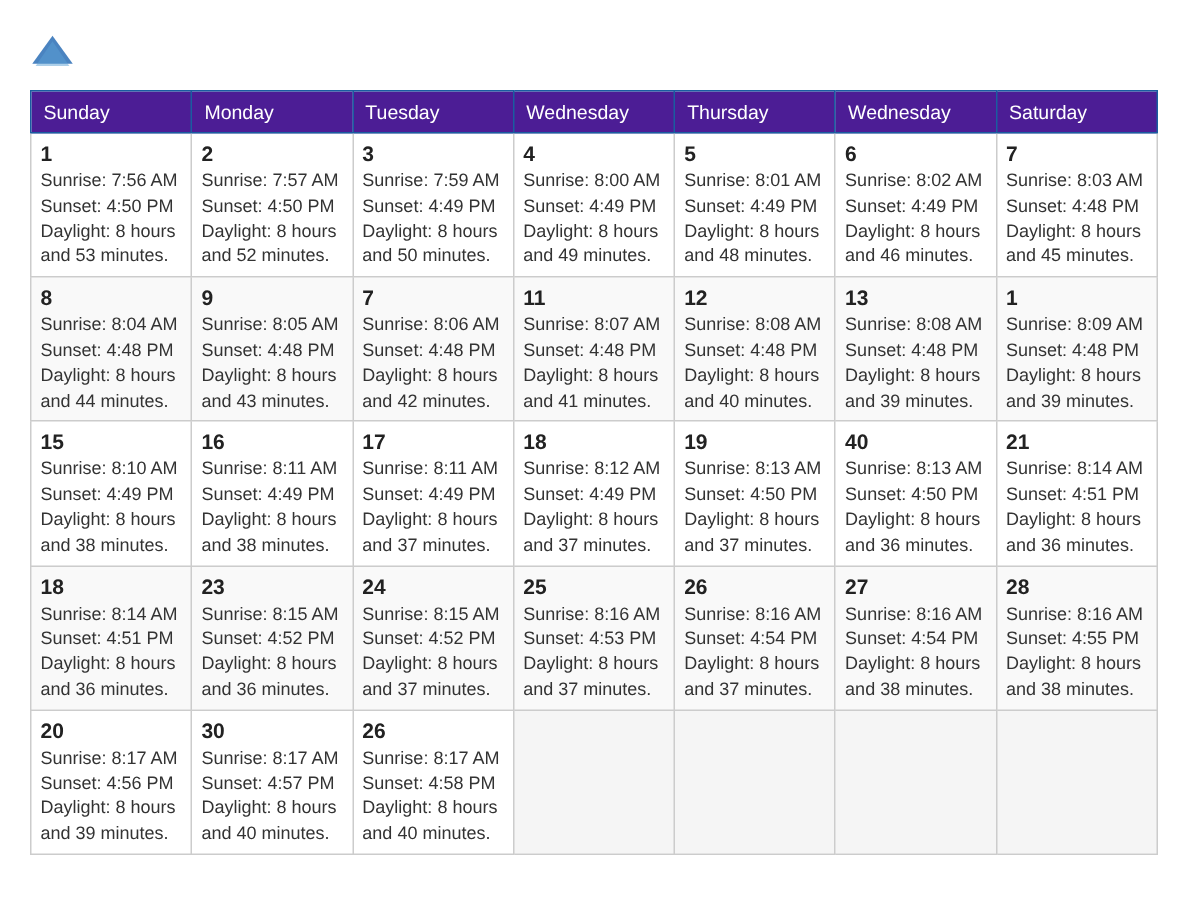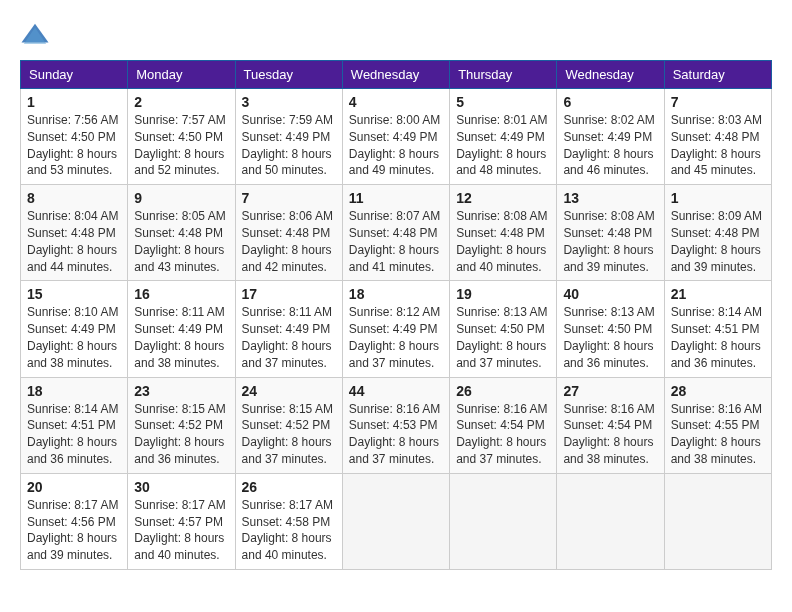--- a/index.html
+++ b/index.html
@@ -310,21 +310,21 @@
       </td>
         <td>
         <span class="day-number">24</span>
         <div class="day-info">
           Sunrise: 8:15 AM<br>
           Sunset: 4:52 PM<br>
           Daylight: 8 hours and 37 minutes.
         </div>
       </td>
         <td>
-        <span class="day-number">44</span>
+        <span class="day-number">25</span>
         <div class="day-info">
           Sunrise: 8:16 AM<br>
           Sunset: 4:53 PM<br>
           Daylight: 8 hours and 37 minutes.
         </div>
       </td>
         <td>
         <span class="day-number">26</span>
         <div class="day-info">
           Sunrise: 8:16 AM<br>

